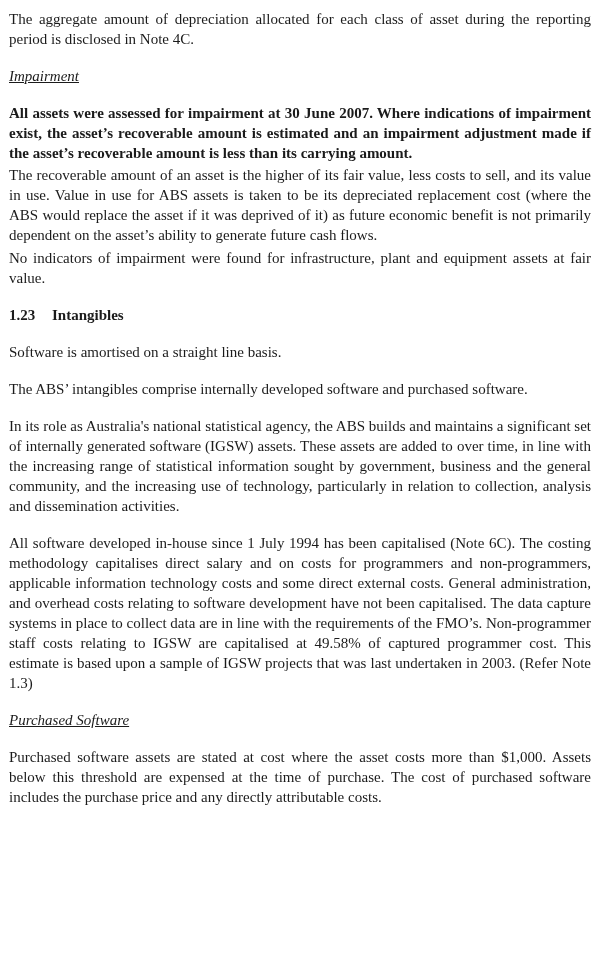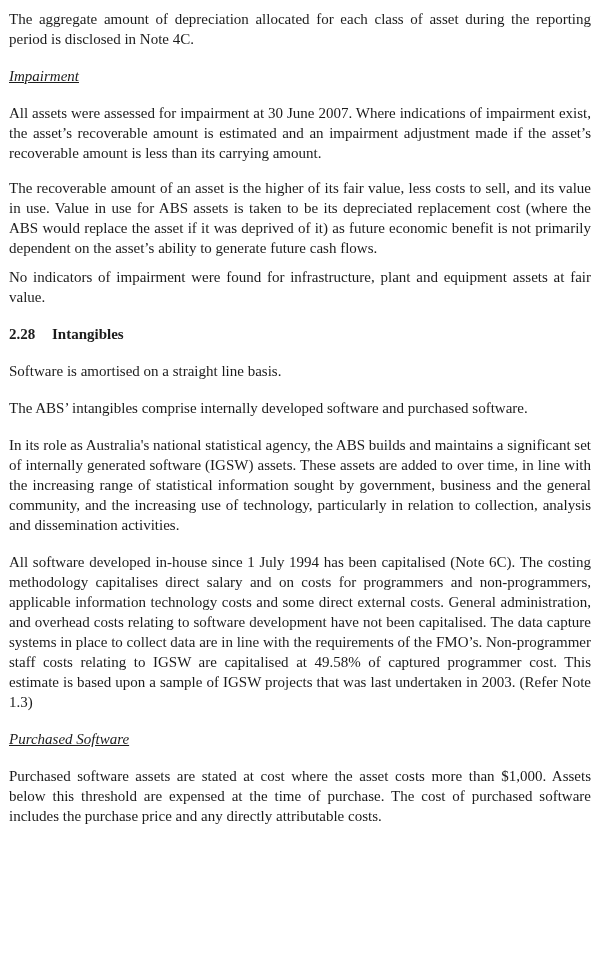--- a/index.html
+++ b/index.html
@@ -18,24 +18,25 @@
     font-size: 15px;
     line-height: 20px;
     color: #1b1b1b;
     overflow: hidden;
   }
   .para {
     text-align: justify;
     margin: 0 0 17px 0;
   }
   .para.tight {
-    margin-bottom: 15px;
+    margin-bottom: 2px;
+    font-weight: bold;
   }
   .para.semi-tight {
-    margin-bottom: 9px;
+    margin-bottom: 3px;
   }
   .subheading {
     font-style: italic;
     margin: 0 0 17px 0;
     text-decoration: underline;
   }
   .section-heading {
     font-weight: bold;
     margin: 0 0 17px 0;
   }
@@ -53,21 +54,21 @@
 
   <p class="subheading">Impairment</p>
 
   <p class="para tight">All assets were assessed for impairment at 30 June 2007.  Where indications of impairment exist, the asset’s recoverable amount is estimated and an impairment adjustment made if the asset’s recoverable amount is less than its carrying amount.</p>
 
   <p class="para semi-tight">The recoverable amount of an asset is the higher of its fair value, less costs to sell, and its value in use.  Value in use for ABS assets is taken to be its depreciated replacement cost (where the ABS would replace the asset if it was deprived of it) as future economic benefit is not primarily dependent on the asset’s ability to generate future cash flows.</p>
 
   <p class="para">No indicators of impairment were found for infrastructure, plant and equipment assets at fair value.</p>
 
   <p class="section-heading">
-    <span class="num">2.28</span><span>Intangibles</span>
+    <span class="num">1.23</span><span>Intangibles</span>
   </p>
 
   <p class="para">Software is amortised on a straight line basis.</p>
 
   <p class="para">The ABS’ intangibles comprise internally developed software and purchased software.</p>
 
 
   <p class="para">In its role as Australia's national statistical agency, the ABS builds and maintains a significant set of internally generated software (IGSW) assets.  These assets are added to over time, in line with the increasing range of statistical information sought by government, business and the general community, and the increasing use of technology, particularly in relation to collection, analysis and dissemination activities.</p>
 
   <p class="para">All software developed in-house since 1 July 1994 has been capitalised (Note 6C). The costing methodology capitalises direct salary and on costs for programmers and non-programmers, applicable information technology costs and some direct external costs.  General administration, and overhead costs relating to software development have not been capitalised.  The data capture systems in place to collect data are in line with the requirements of the FMO’s.  Non-programmer staff costs relating to IGSW are capitalised at 49.58% of captured programmer cost.  This estimate is based upon a sample of IGSW projects that was last undertaken in 2003. (Refer Note 1.3)</p>

